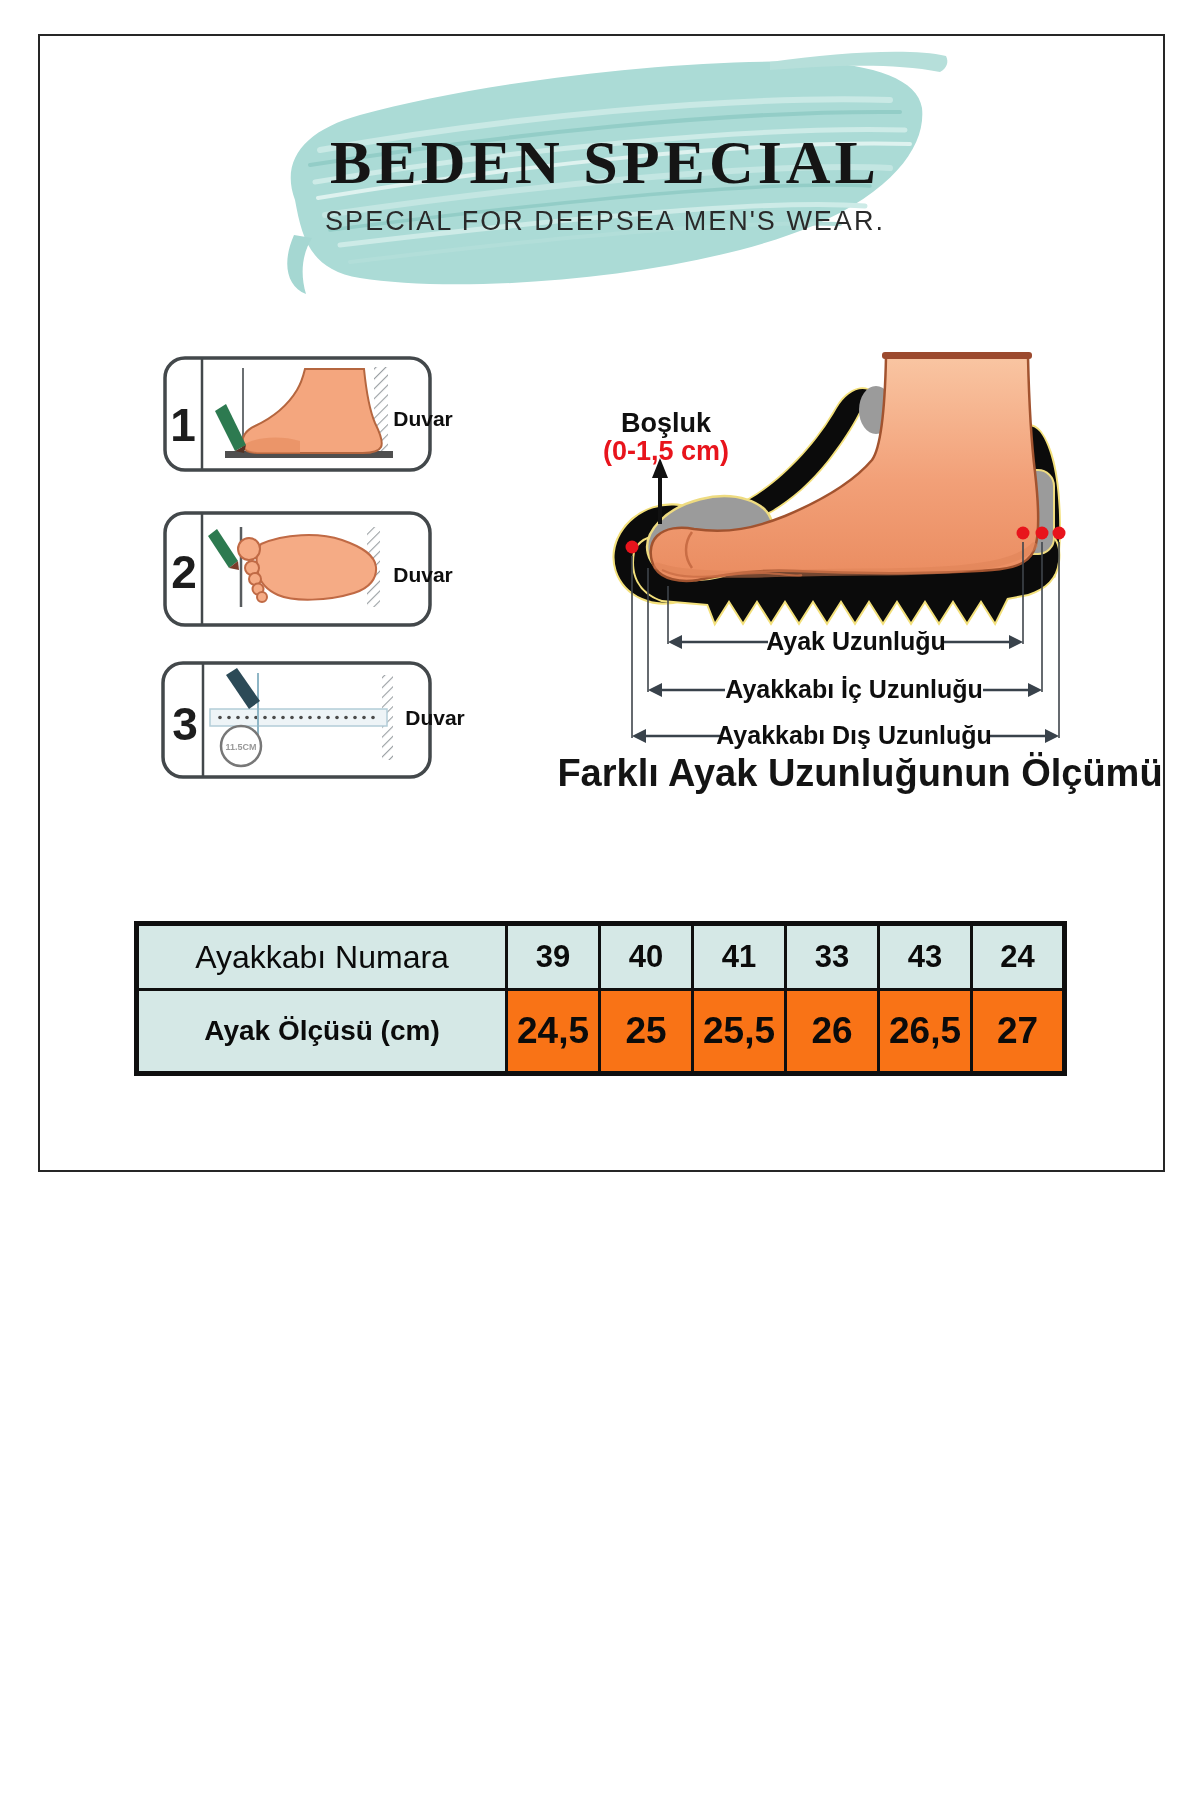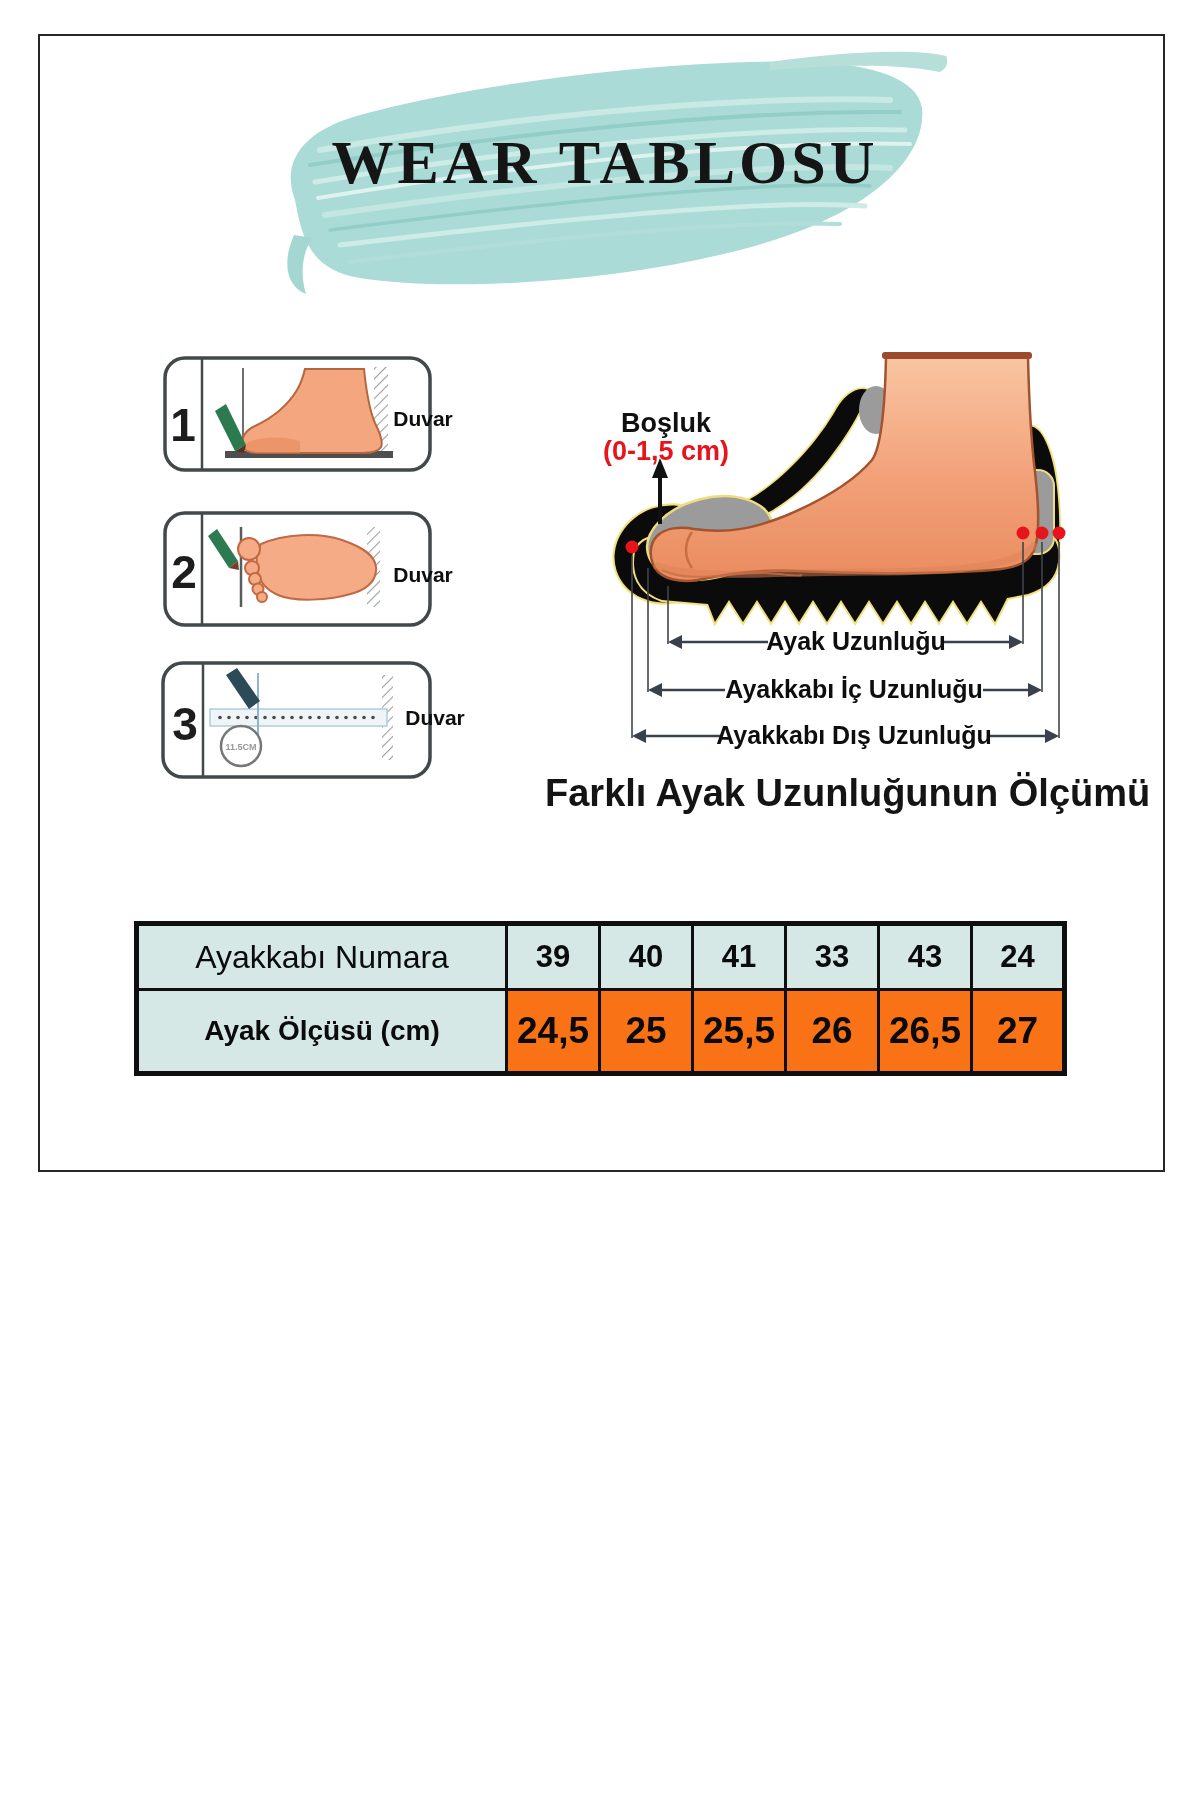--- a/index.html
+++ b/index.html
@@ -8,22 +8,22 @@
   .frame{position:absolute;left:38px;top:34px;width:1123px;height:1134px;
          border:2px solid #262626;background:transparent;}
   .brush{position:absolute;left:250px;top:40px;width:700px;height:285px;}
   .hdr-title{position:absolute;left:255px;top:128px;width:700px;text-align:center;
              font-family:"Liberation Serif",serif;font-size:62px;font-weight:600;
              letter-spacing:4px;color:#151515;line-height:1.1;}
   .hdr-sub{position:absolute;left:255px;top:206px;width:700px;text-align:center;
            font-size:27px;font-weight:400;letter-spacing:2px;color:#2a2a2a;}
   .steps{position:absolute;left:140px;top:345px;width:350px;height:450px;overflow:visible;}
   .footdiag{position:absolute;left:540px;top:300px;width:580px;height:470px;overflow:visible;}
-  .caption{position:absolute;left:545px;top:752px;width:630px;text-align:left;
-           font-size:38px;font-weight:700;color:#141414;margin-top:20px;}
+  .caption{position:absolute;left:545px;top:752px;width:630px;text-align:center;
+           font-size:38px;font-weight:700;color:#141414;}
   table.sizes{position:absolute;left:134px;top:921px;border-collapse:collapse;
               table-layout:fixed;background:#ffffff;}
   table.sizes td,table.sizes th{border:3px solid #0f0f0f;text-align:center;vertical-align:middle;
               padding:0;color:#0b0b0b;font-family:"Liberation Sans",sans-serif;}
   table.sizes{border:5px solid #0f0f0f;}
   .r1 th{background:#d5e8e6;font-size:32px;font-weight:400;height:62px;}
   .r1 td{background:#d5e8e6;font-size:31px;font-weight:800;height:62px;}
   .r2 th{background:#d5e8e6;font-size:28px;font-weight:700;height:80px;}
   .r2 td{background:#f97316;font-size:37px;font-weight:700;height:80px;}
   svg text{font-family:"Liberation Sans",sans-serif;}
@@ -45,21 +45,22 @@
       <path d="M60,125 C250,95 480,70 650,72" stroke="#93cdc7" stroke-width="4"></path>
       <path d="M65,142 C260,110 500,86 655,90" stroke="#cdebe7" stroke-width="5"></path>
       <path d="M68,158 C270,125 500,100 660,104" stroke="#def2ef" stroke-width="4"></path>
       <path d="M75,175 C280,145 520,122 640,128" stroke="#c3e6e2" stroke-width="6"></path>
       <path d="M80,190 C300,162 520,140 620,146" stroke="#93cdc7" stroke-width="3.5"></path>
       <path d="M90,205 C300,180 520,158 615,166" stroke="#cdebe7" stroke-width="5"></path>
       <path d="M100,222 C300,198 480,180 590,184" stroke="#b2ded9" stroke-width="4"></path>
     </g>
   </svg>
 
-  <div class="hdr-title">WEAR TABLOSU</div>
+  <div class="hdr-title">BEDEN SPECIAL</div>
+  <div class="hdr-sub">SPECIAL FOR DEEPSEA MEN'S WEAR.</div>
 
   <svg class="steps" viewBox="0 0 350 450">
     <defs>
       <pattern id="hatch" width="7" height="7" patternUnits="userSpaceOnUse" patternTransform="rotate(45)">
         <rect width="7" height="7" fill="#ffffff"></rect>
         <line x1="0" y1="0" x2="0" y2="7" stroke="#9aa0a3" stroke-width="2.2"></line>
       </pattern>
     </defs>
 
     <g>

